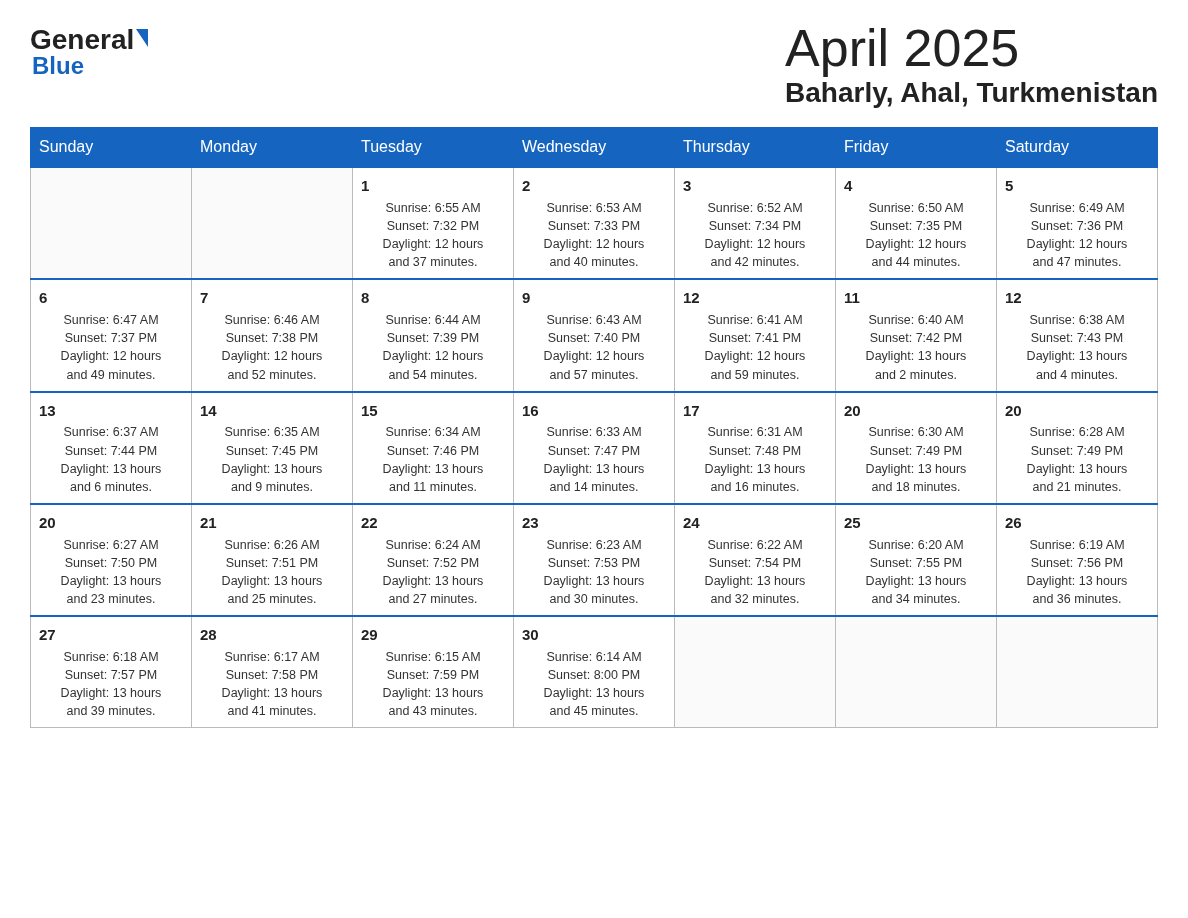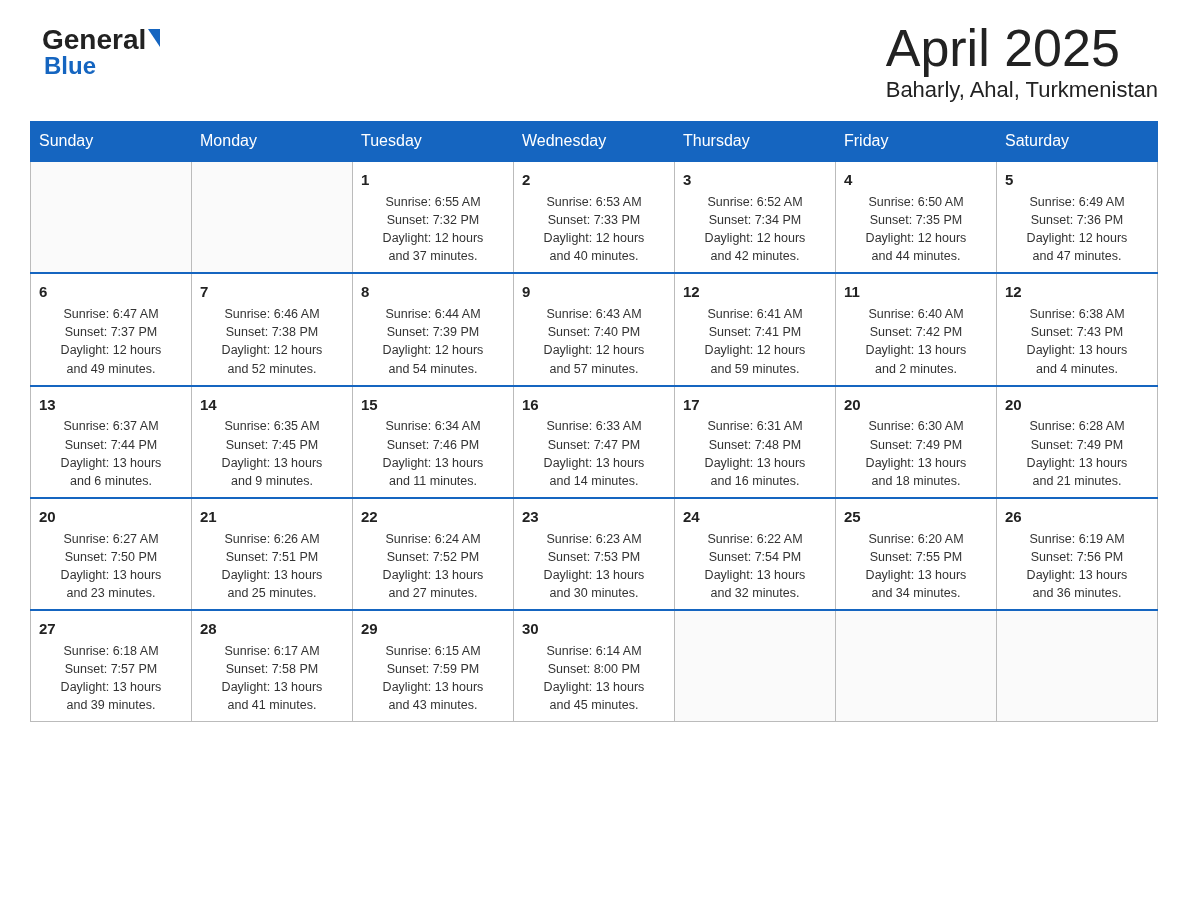--- a/index.html
+++ b/index.html
@@ -15,21 +15,20 @@
       display: flex;
       justify-content: space-between;
       align-items: flex-start;
       margin-bottom: 18px;
     }
     .logo {
       display: flex;
       flex-direction: column;
       align-items: flex-start;
       margin-top: 6px;
-      margin-left: 12px;
     }
     .logo-text {
       display: flex;
       align-items: center;
       font-size: 28px;
       font-weight: bold;
       color: #222;
       line-height: 1;
     }
     .logo-triangle {
@@ -53,23 +52,23 @@
     .title-block {
       text-align: left;
     }
     .month-title {
       font-size: 52px;
       font-weight: normal;
       color: #222;
       line-height: 1.1;
     }
     .location-title {
-      font-size: 22px;
-      color: #222;
-      font-weight: normal;
+      font-size: 28px;
+      color: #222;
+      font-weight: bold;
     }
     .calendar {
       width: 100%;
       border-collapse: collapse;
       table-layout: fixed;
     }
     .calendar th {
       background: #1565c0;
       color: #fff;
       font-size: 16px;

